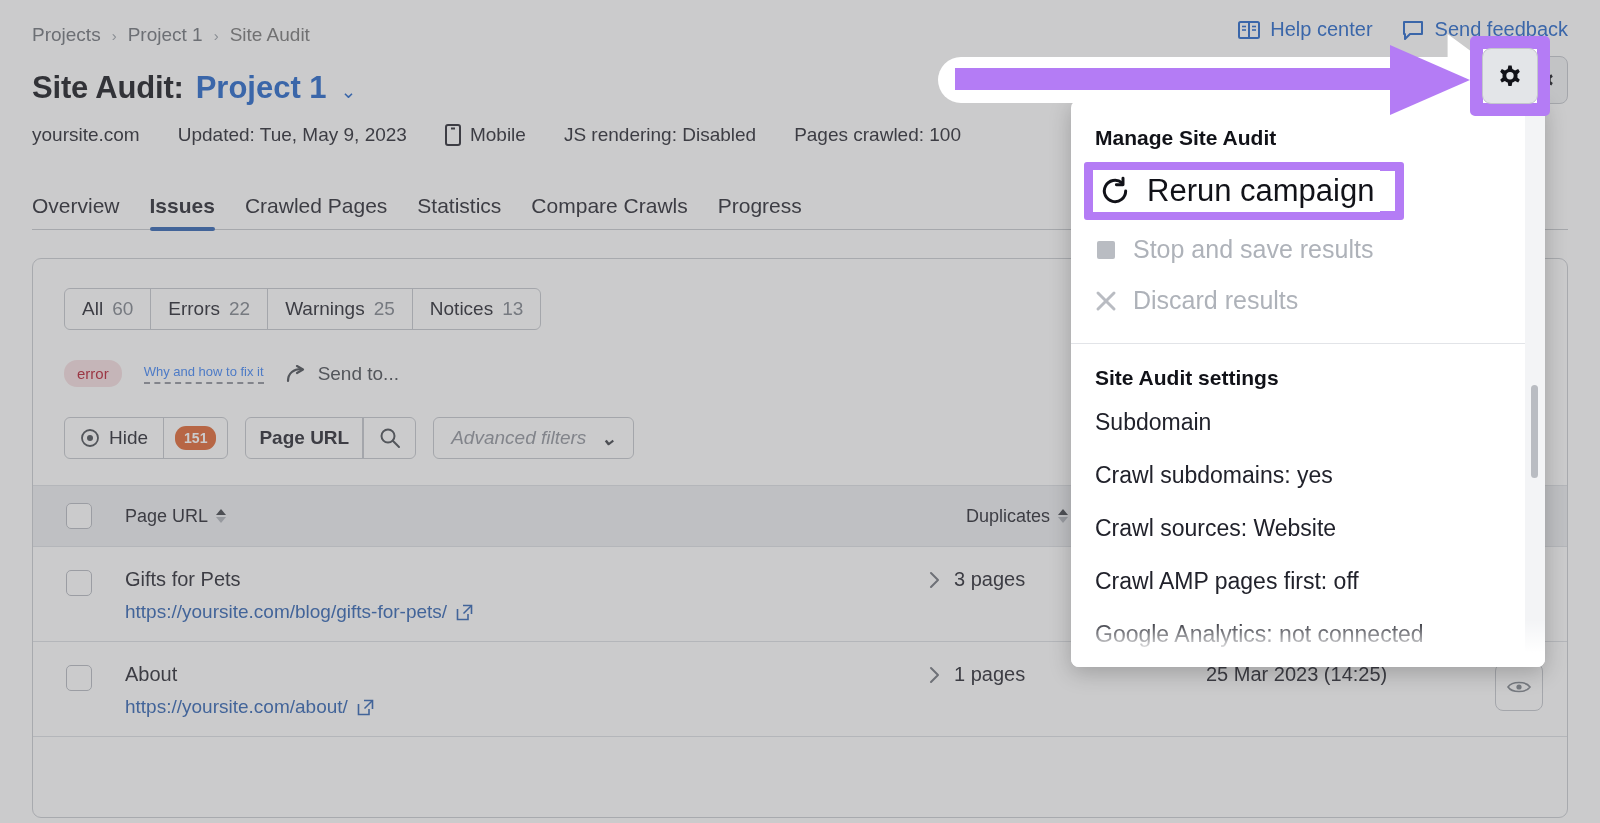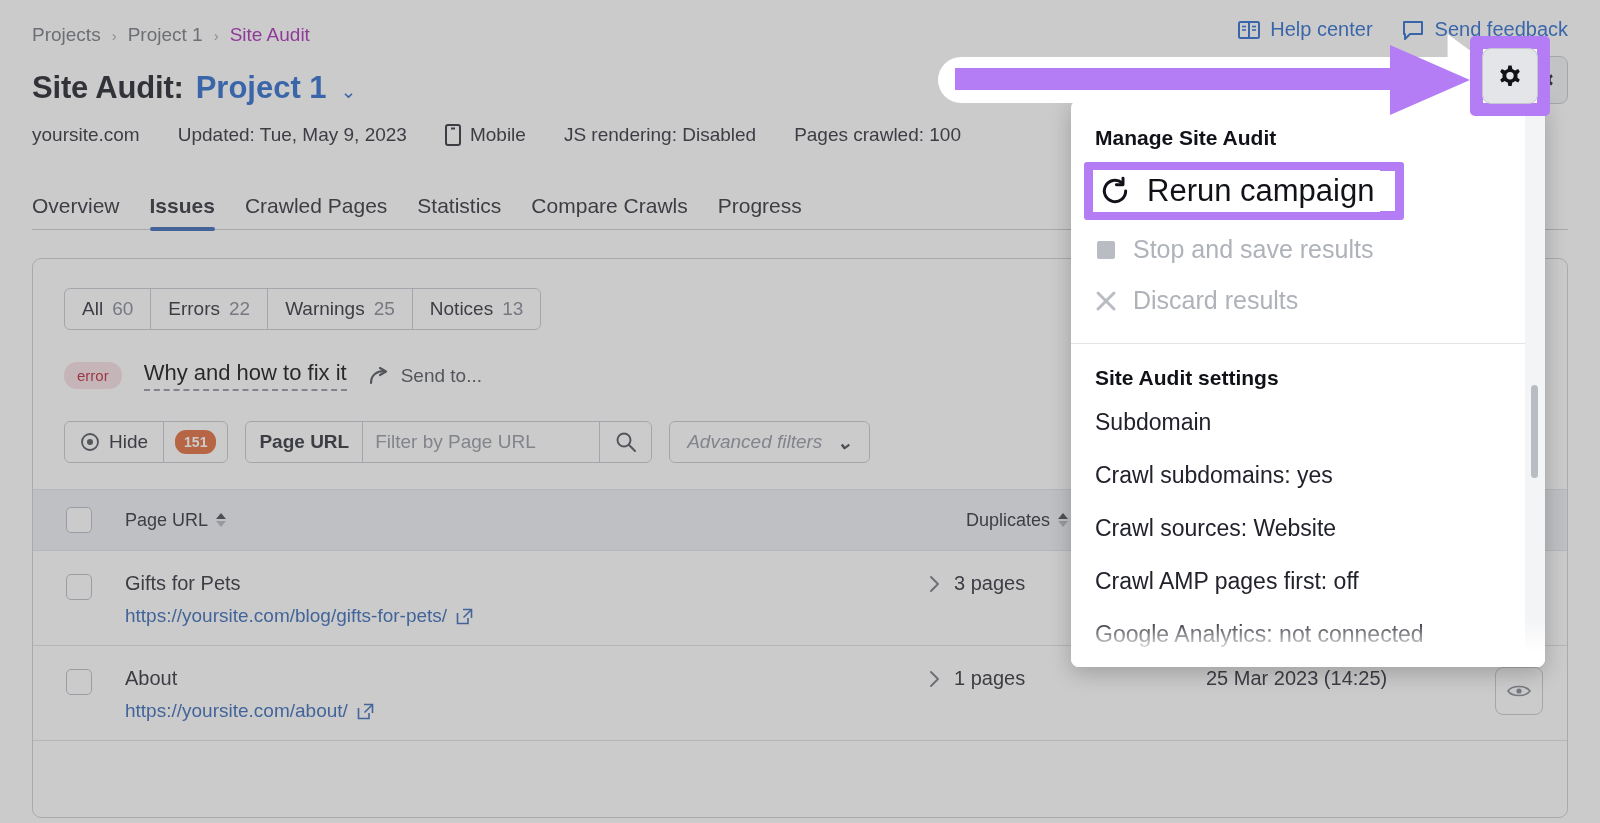--- a/index.html
+++ b/index.html
@@ -23,21 +23,21 @@
     pointer-events: none;
     z-index: 40;
   }
 
   
   .breadcrumb {
     display: flex; align-items: center; gap: 11px;
     height: 70px; font-size: 19px; color: #6b6f76;
   }
   .breadcrumb .crumb { white-space: nowrap; }
-  .breadcrumb .crumb.active { color: #a21caf; }
+  .breadcrumb .crumb.active { color: #737373; }
   .breadcrumb .sep { color: #9aa0a8; font-size: 15px; }
 
   
   .title-row { display: flex; align-items: baseline; gap: 12px; }
   .title-main { font-size: 31px; font-weight: bold; color: #111218; letter-spacing: -0.2px; }
   .title-project { font-size: 31px; font-weight: bold; color: #1d62c9; }
   .title-caret { color: #1d62c9; font-size: 19px; margin-left: 2px; }
 
   
   .meta-row {
@@ -90,21 +90,21 @@
   .issue-line {
     display: flex; align-items: center; gap: 22px;
     margin: 30px 0 0 31px;
   }
   .issue-title { font-size: 22px; font-weight: bold; color: #111218; }
   .badge-error {
     background: #f6dde0; color: #b5182b; font-size: 15px;
     padding: 5px 13px; border-radius: 13px;
   }
   .link-dotted {
-    font-size: 22px; color: #000000;
+    font-size: 13px; color: #3b82f6;
     border-bottom: 2px dashed #8d9199; padding-bottom: 3px;
   }
   .send-to { display: flex; align-items: center; gap: 10px; font-size: 19px; color: #44484f; }
 
   
   .filter-bar { display: flex; align-items: center; gap: 17px; margin: 30px 0 0 31px; }
   .hide-btn {
     display: flex; align-items: center; border: 1px solid #c3c6cc;
     border-radius: 6px; overflow: hidden; background: #fff; height: 42px; justify-content: center;
   }
@@ -340,21 +340,20 @@
             <span>Hide</span>
           </span>
           <span class="sep"></span>
           <span class="count-wrap">
             <span class="pill-orange">151</span>
           </span>
         </div>
 
         <div class="search-group">
           <span class="chip">Page URL</span>
-          <input type="text" placeholder="Filter by Page URL" style="">
           <span class="mag">
             <svg width="22" height="22" viewBox="0 0 22 22">
               <circle cx="9" cy="9" r="6.5" fill="none" stroke="#44484f" stroke-width="2"></circle>
               <line x1="13.8" y1="13.8" x2="20" y2="20" stroke="#44484f" stroke-width="2" stroke-linecap="round"></line>
             </svg>
           </span>
         </div>
 
         <div class="adv-filters">
           <span>Advanced filters</span>

